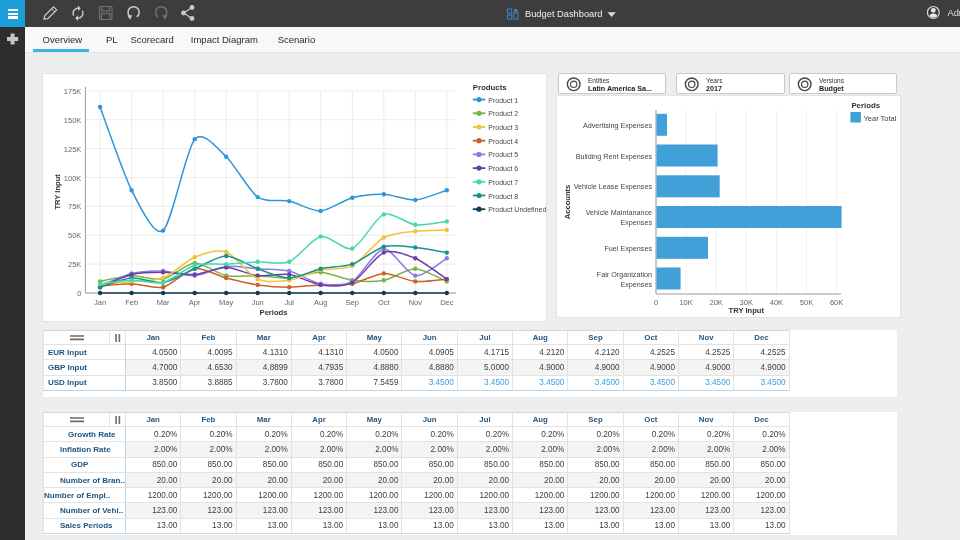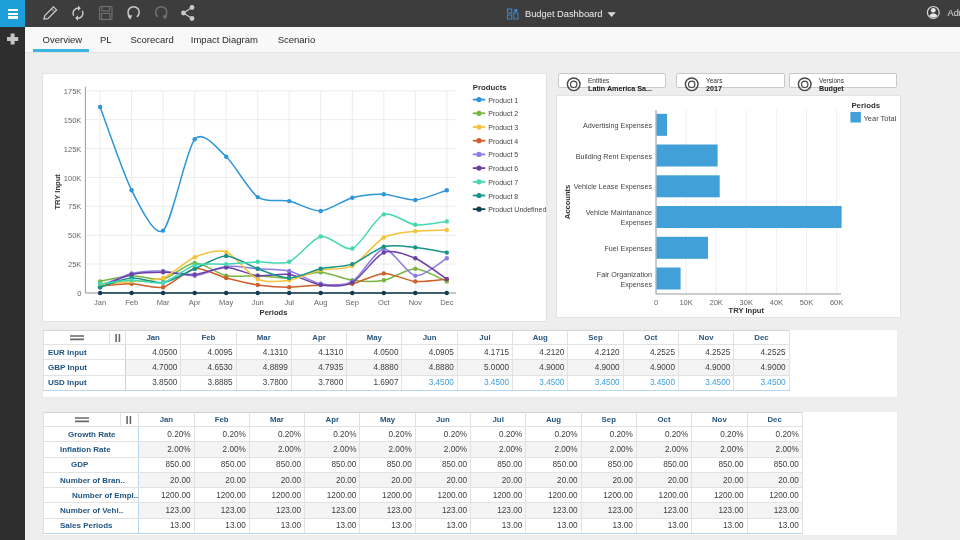--- a/index.html
+++ b/index.html
@@ -4,21 +4,21 @@
 * { margin:0; padding:0; box-sizing:border-box; }
 html,body { width:960px; height:540px; overflow:hidden; font-family:"Liberation Sans",sans-serif; background:#eeeeee; }
 #topbar { position:absolute; left:0; top:0; width:960px; height:27px; background:#3d3d3d; }
 #burger { position:absolute; left:0; top:0; width:25px; height:27px; background:#1c9ed9; }
 #burger div { position:absolute; left:7.8px; width:10.6px; height:2.3px; background:#fff; }
 #sidebar { position:absolute; left:0; top:27px; width:25px; height:513px; background:#2e2e2e; }
 #tabbar { position:absolute; left:25px; top:27px; width:935px; height:26px; background:#f8f8f8; border-bottom:1px solid #e4e4e4; }
 .tab { position:absolute; top:0; height:26px; line-height:26px; font-size:9.5px; color:#2a2a2a; }
 #underline { position:absolute; left:7.6px; top:22px; width:56px; height:3px; background:#3cb4e0; }
 .panel { position:absolute; background:#fff; border:1px solid #e3e3e3; }
-.selbox { position:absolute; top:73px; height:15px; background:#fff; border:1px solid #c9c9c9; border-radius:2px; }
+.selbox { position:absolute; top:73px; height:21px; background:#fff; border:1px solid #c9c9c9; border-radius:2px; }
 .selbox .lab { position:absolute; left:29px; top:2.5px; font-size:6.5px; color:#333; }
 .selbox .val { position:absolute; left:29px; top:10px; font-size:7.2px; font-weight:bold; color:#222; white-space:nowrap; }
 table.grid { border-collapse:collapse; table-layout:fixed; font-size:8.2px; border-bottom:1px solid #b9d7ef; }
 .grid td { border:1px solid #e2e2e2; height:15.3px; padding:0; overflow:hidden; white-space:nowrap; }
 .grid tr.hdr td { height:14px; border-top:1px solid #d5d5d5; }
 .grid td.mh { color:#27567d; font-weight:bold; text-align:center; font-size:7.8px; border-left:1px solid #cfdce8; }
 .grid td.rl { color:#1f5480; font-weight:bold; font-size:8px;margin-left:32px; }
 .grid td.v { text-align:right; padding-right:3px; color:#3d3d3d; font-size:8.2px; }
 .grid td.rl { border-right:1px solid #b9d7ef; }
 .grid tr:last-child td { border-bottom:1px solid #b9d7ef; }
@@ -93,21 +93,21 @@
     <text x="947.5" y="16.3" font-size="9.3" fill="#e0e0e0">Admin</text>
   </svg>
 </div>
 <div id="sidebar">
   <svg width="25" height="40" xmlns="http://www.w3.org/2000/svg">
     <path d="M12.6 6.5 L12.6 17.5 M7 12 L18.2 12" stroke="#c6c6c6" stroke-width="4"></path>
   </svg>
 </div>
 <div id="tabbar">
   <div class="tab" style="left:17.6px">Overview</div>
-  <div class="tab" style="left:75px">PL</div>
+  <div class="tab" style="left:81px">PL</div>
   <div class="tab" style="left:105.5px">Scorecard</div>
   <div class="tab" style="left:165.8px">Impact Diagram</div>
   <div class="tab" style="left:252.7px">Scenario</div>
   <div id="underline"></div>
 </div>
 
 <div class="panel" style="left:42px;top:73px;width:505px;height:249px">
 <svg width="505" height="249" viewBox="0 0 505 249" xmlns="http://www.w3.org/2000/svg" style="position:absolute;left:0;top:0">
 <line x1="42.4" y1="219.0" x2="413.0" y2="219.0" stroke="#ececec" stroke-width="1"></line>
 <line x1="42.4" y1="190.1" x2="413.0" y2="190.1" stroke="#ececec" stroke-width="1"></line>
@@ -436,21 +436,21 @@
 <td class="v">4.9000</td>
 <td class="v">4.9000</td>
 <td class="v">4.9000</td>
 </tr>
 <tr class="">
 <td class="rl" colspan="2" style="padding-left:4px">USD Input</td>
 <td class="v">3.8500</td>
 <td class="v">3.8885</td>
 <td class="v">3.7800</td>
 <td class="v">3.7800</td>
-<td class="v">1.6907</td>
+<td class="v">7.5459</td>
 <td class="v" style="color:#41a0d8">3.4500</td>
 <td class="v" style="color:#41a0d8">3.4500</td>
 <td class="v" style="color:#41a0d8">3.4500</td>
 <td class="v" style="color:#41a0d8">3.4500</td>
 <td class="v" style="color:#41a0d8">3.4500</td>
 <td class="v" style="color:#41a0d8">3.4500</td>
 <td class="v" style="color:#41a0d8">3.4500</td>
 </tr>
 </tbody>
     </table>
@@ -554,21 +554,21 @@
 <td class="v">20.00</td>
 <td class="v">20.00</td>
 <td class="v">20.00</td>
 <td class="v">20.00</td>
 <td class="v">20.00</td>
 <td class="v">20.00</td>
 <td class="v">20.00</td>
 <td class="v">20.00</td>
 </tr>
 <tr class="">
-<td class="rl" colspan="2" style="padding-left:28px">Number of Empl..</td>
+<td class="rl" colspan="2" style="padding-left:0">Number of Empl..</td>
 <td class="v">1200.00</td>
 <td class="v">1200.00</td>
 <td class="v">1200.00</td>
 <td class="v">1200.00</td>
 <td class="v">1200.00</td>
 <td class="v">1200.00</td>
 <td class="v">1200.00</td>
 <td class="v">1200.00</td>
 <td class="v">1200.00</td>
 <td class="v">1200.00</td>

